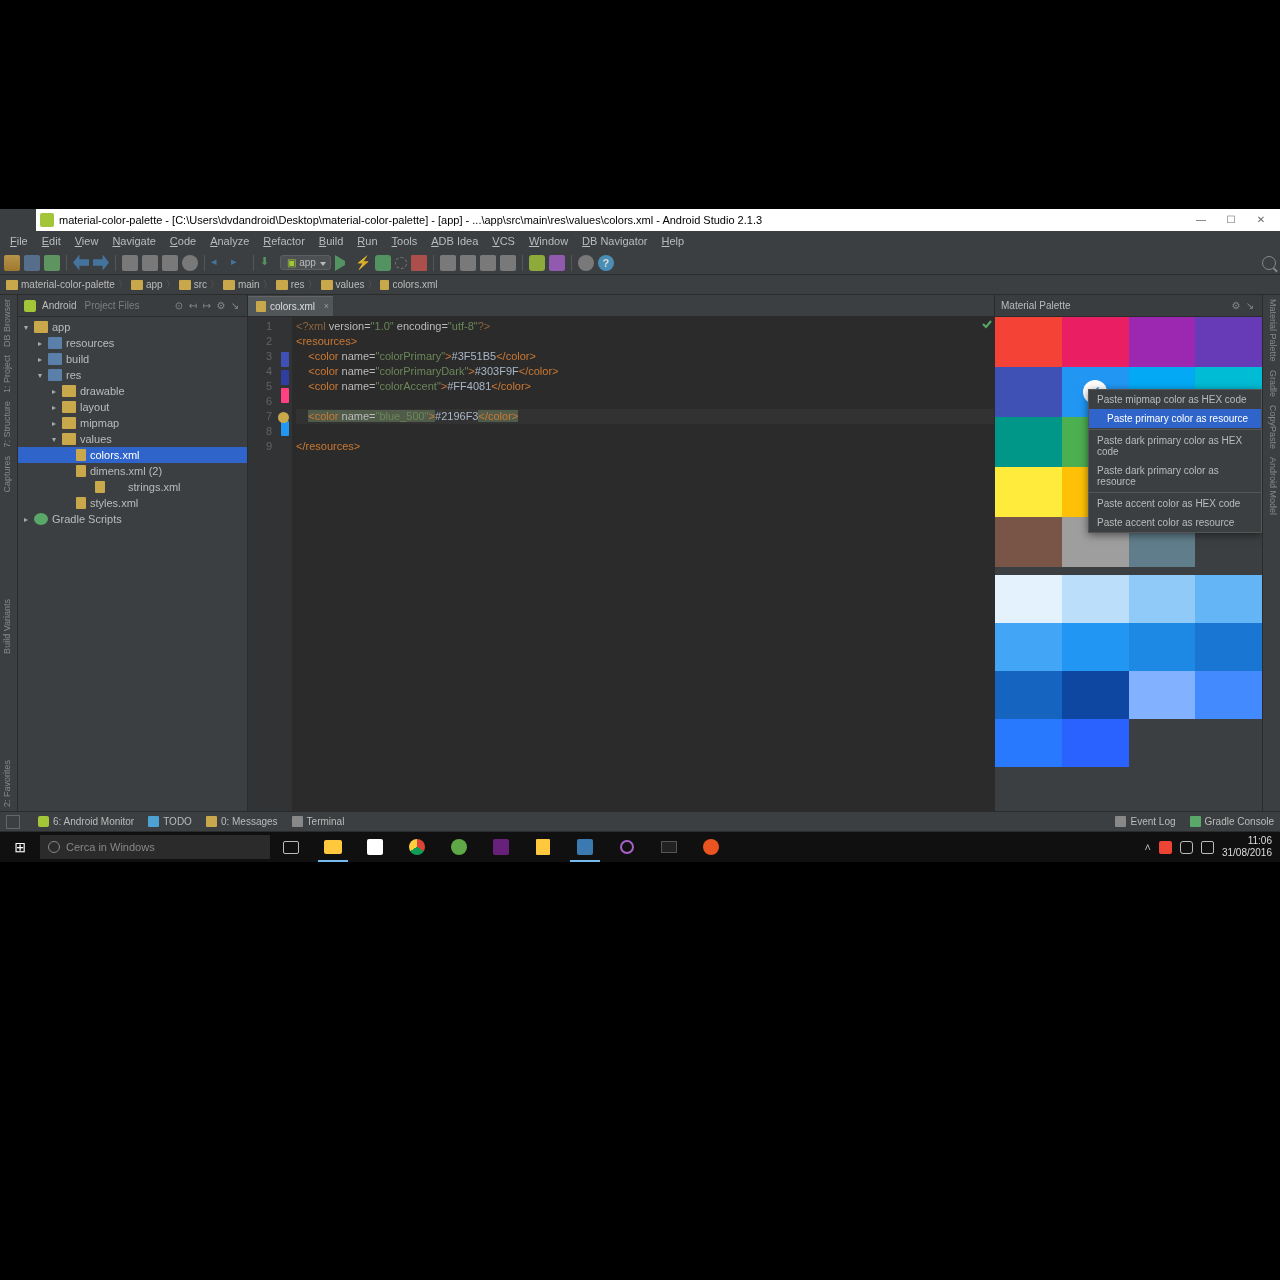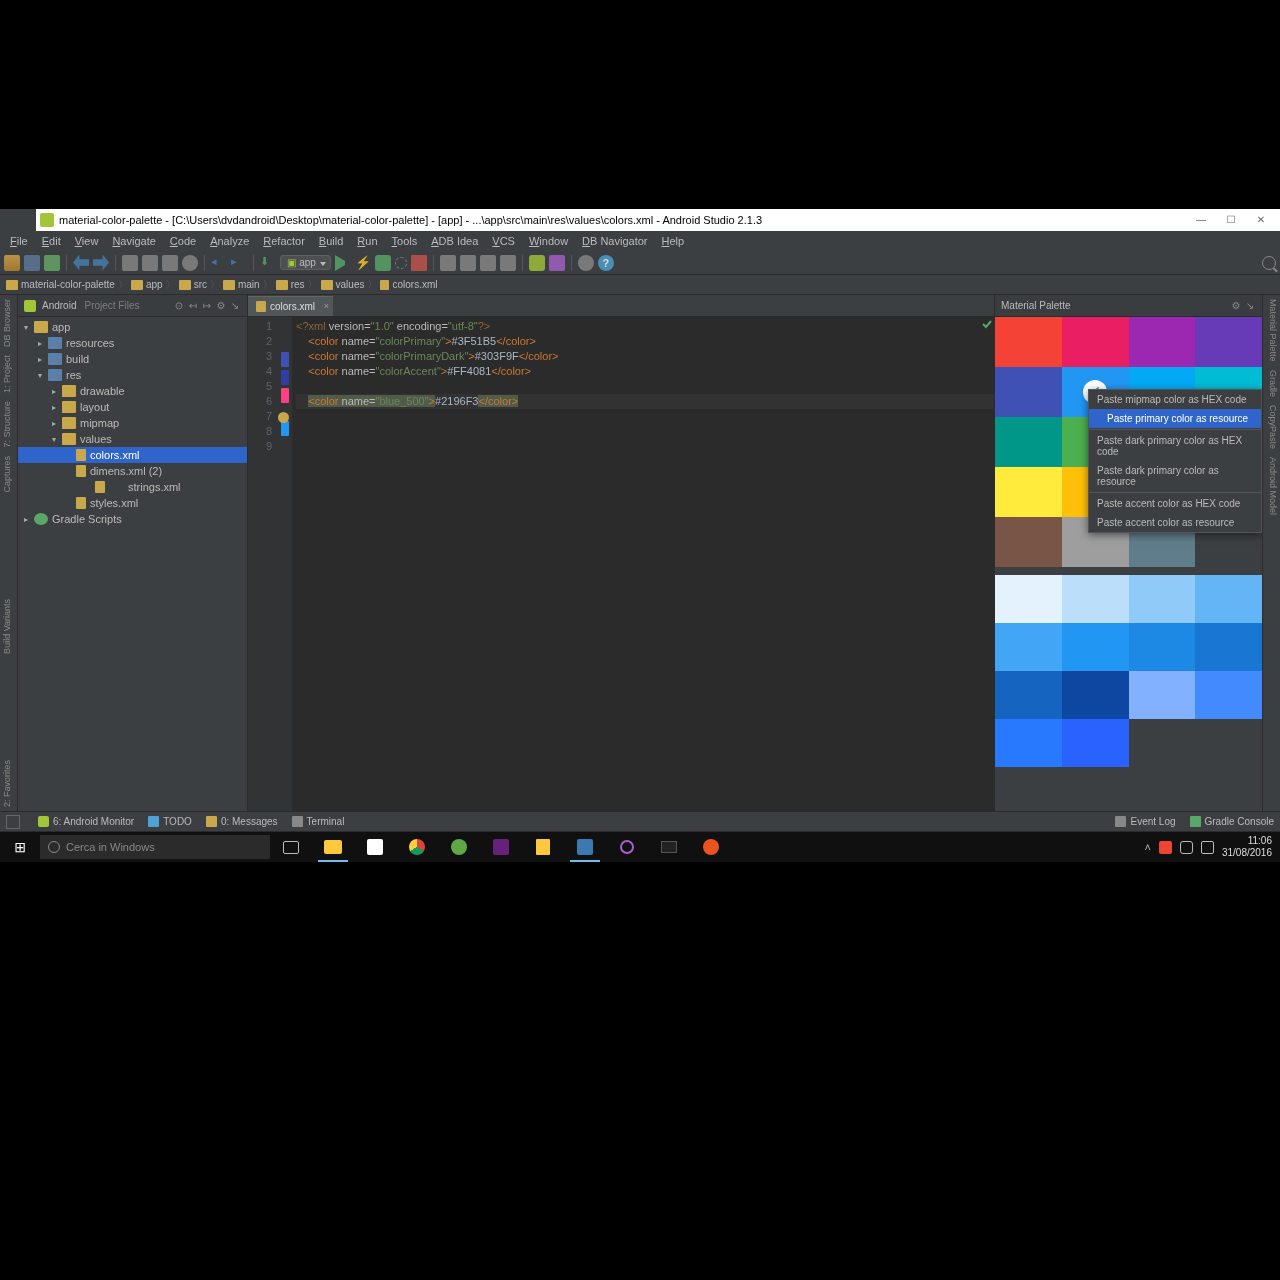--- a/index.html
+++ b/index.html
@@ -352,26 +352,28 @@
             <div></div>
             <div>
               <div class="gm" style="background: rgb(33, 150, 243);"></div>
             </div>
             <div></div>
             <div></div>
           </div>
         <div class="editor-text" id="editor-text">
           <span class="warn-badge"></span>
         <div class="line"><span class="c-proc">&lt;?xml</span> <span class="c-attr">version=</span><span class="c-val">"1.0"</span> <span class="c-attr">encoding=</span><span class="c-val">"utf-8"</span><span class="c-proc">?&gt;</span></div>
+            <div class="line"><span class="c-tag">&lt;resources&gt;</span></div>
             <div class="line">    <span class="c-tag">&lt;color</span> <span class="c-attr">name=</span><span class="c-val">"colorPrimary"</span><span class="c-tag">&gt;</span><span class="c-text">#3F51B5</span><span class="c-tag">&lt;/color&gt;</span></div>
             <div class="line">    <span class="c-tag">&lt;color</span> <span class="c-attr">name=</span><span class="c-val">"colorPrimaryDark"</span><span class="c-tag">&gt;</span><span class="c-text">#303F9F</span><span class="c-tag">&lt;/color&gt;</span></div>
             <div class="line">    <span class="c-tag">&lt;color</span> <span class="c-attr">name=</span><span class="c-val">"colorAccent"</span><span class="c-tag">&gt;</span><span class="c-text">#FF4081</span><span class="c-tag">&lt;/color&gt;</span></div>
             <div class="line">&nbsp;</div>
             <div class="line caret-line">    <span class="token-hl"><span class="c-tag">&lt;color</span> <span class="c-attr">name=</span><span class="c-val">"blue_500"</span><span class="c-tag">&gt;</span></span><span class="c-text">#2196F3</span><span class="token-hl"><span class="c-tag">&lt;/color&gt;</span></span></div>
             <div class="line">&nbsp;</div>
+            <div class="line"><span class="c-tag">&lt;/resources&gt;</span></div>
           </div>
         <svg class="green-check" viewBox="0 0 10 10">
             <path d="M1 5 L4 8 L9 2" stroke="#59a869" stroke-width="2" fill="none"></path>
           </svg>
       </div>
     </div>
 
     <div class="palette-panel">
       <div class="panel-header">
         <span>Material Palette</span>

